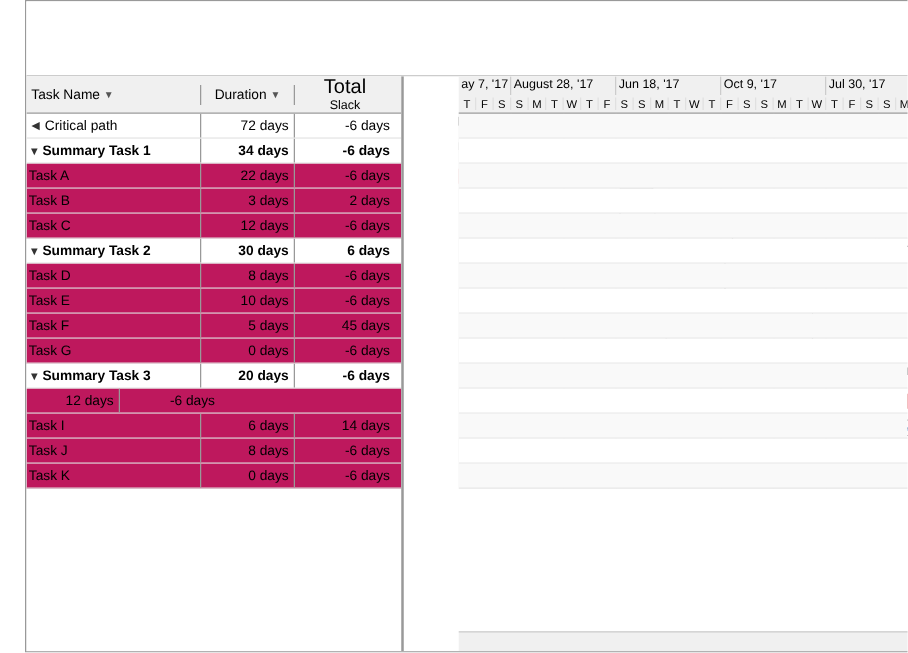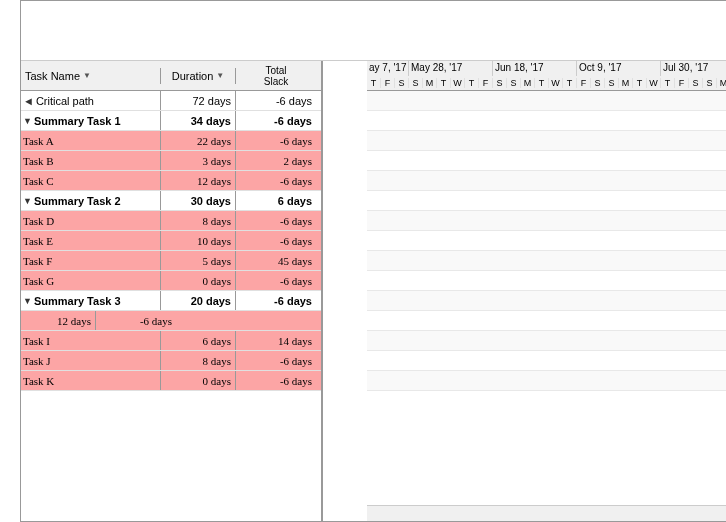--- a/index.html
+++ b/index.html
@@ -69,21 +69,21 @@
     .col-slack {
       width: 80px;
       padding: 2px 4px;
       text-align: center;
       display: flex;
       flex-direction: column;
       align-items: center;
       justify-content: center;
     }
 
-    .col-slack .slack-line1 { font-size: 10px; }
+    .col-slack .slack-line1 { font-size: 16px; }
     .col-slack .slack-line2 { font-size: 10px; }
 
     .table-body {
       flex: 1;
       overflow: hidden;
     }
 
     .task-row {
       display: flex;
       height: 20px;
@@ -94,22 +94,21 @@
     .task-row.critical-path-row {
       background: #fff;
     }
 
     .task-row.summary-row {
       background: #fff;
       font-weight: bold;
     }
 
     .task-row.normal-row {
-      background: #fca5a5;
-      font-family: Liberation Serif, serif;
+      background: #be185d;
     }
 
     .indent-0 { padding-left: 4px; }
     .indent-1 { padding-left: 14px; }
     .indent-2 { padding-left: 24px; }
 
     .task-cell {
       width: 140px;
       padding: 0 2px;
       border-right: 1px solid #999;
@@ -346,21 +345,21 @@
         </div>
 
       </div>
     </div>
 
     <div class="gantt-panel">
 
       <div class="gantt-header">
         <div style="position:absolute;top:0;left:0;right:0;height:15px;display:flex;overflow:hidden;">
           <div class="month-label" style="width:42px;">ay 7, '17</div>
-          <div class="month-label" style="width:84px;">May 28, '17</div>
+          <div class="month-label" style="width:84px;">August 28, '17</div>
           <div class="month-label" style="width:84px;">Jun 18, '17</div>
           <div class="month-label" style="width:84px;">Oct 9, '17</div>
           <div class="month-label" style="flex:1;">Jul 30, '17</div>
         </div>
         <div style="position:absolute;bottom:0;left:0;right:0;height:15px;display:flex;overflow:hidden;align-items:center;">
 
           <div class="day-label">T</div>
           <div class="day-label">F</div>
           <div class="day-label">S</div>
           <div class="day-label">S</div>

